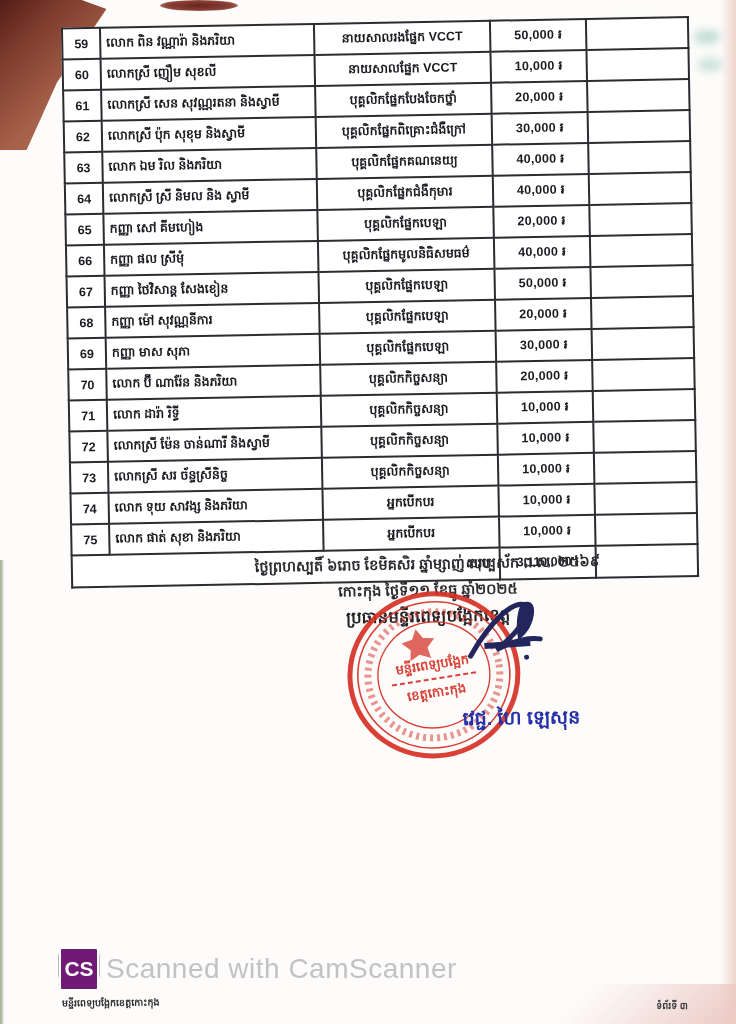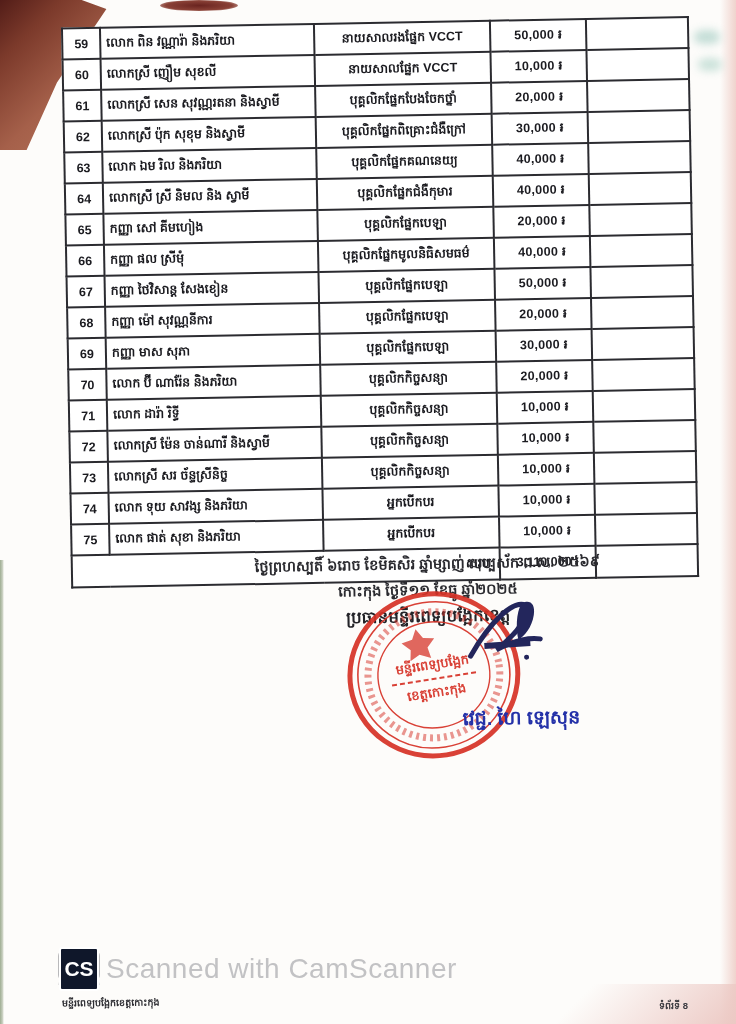--- a/index.html
+++ b/index.html
@@ -76,21 +76,21 @@
 
   
   .watermark{position:absolute;left:58px;top:946px;height:46px;display:flex;align-items:center;}
   .cs-logo{
     width:42px;height:38px;background:#b9b9bb;border-radius:6px;
     display:flex;align-items:center;justify-content:center;
     font-size:21px;font-weight:bold;color:#fff;
     box-shadow:inset 0 -7px 0 #fdfcfa, inset 0 -9px 0 #b9b9bb;
     position:relative;
   }
-  .cs-logo span{background:#0f172a;border:2px solid #fff;border-radius:3px;
+  .cs-logo span{background:#701a75;border:2px solid #fff;border-radius:3px;
     padding:8px 3px;line-height:24px;}
   .wm-text{margin-left:6px;font-size:28px;color:#c2c2c4;letter-spacing:.5px;}
   .footer-left{position:absolute;left:62px;top:997px;font-size:9.5px;font-weight:bold;
     color:#2e2e33;transform:rotate(-0.6deg);}
   .footer-right{position:absolute;right:48px;top:1000px;font-size:9.5px;font-weight:bold;color:#3a3a40;}
 </style>
 </head>
 <body>
 
 <div class="photo">
@@ -275,14 +275,14 @@
   </div>
 
   <div class="watermark">
     <div class="cs-logo">
       <span>CS</span>
     </div>
     <div class="wm-text">Scanned with CamScanner</div>
   </div>
 
   <div class="footer-left">មន្ទីរពេទ្យបង្អែកខេត្តកោះកុង</div>
-  <div class="footer-right">ទំព័រទី 8</div>
+  <div class="footer-right">ទំព័រទី ៣</div>
 </div>
 
 </body></html>

